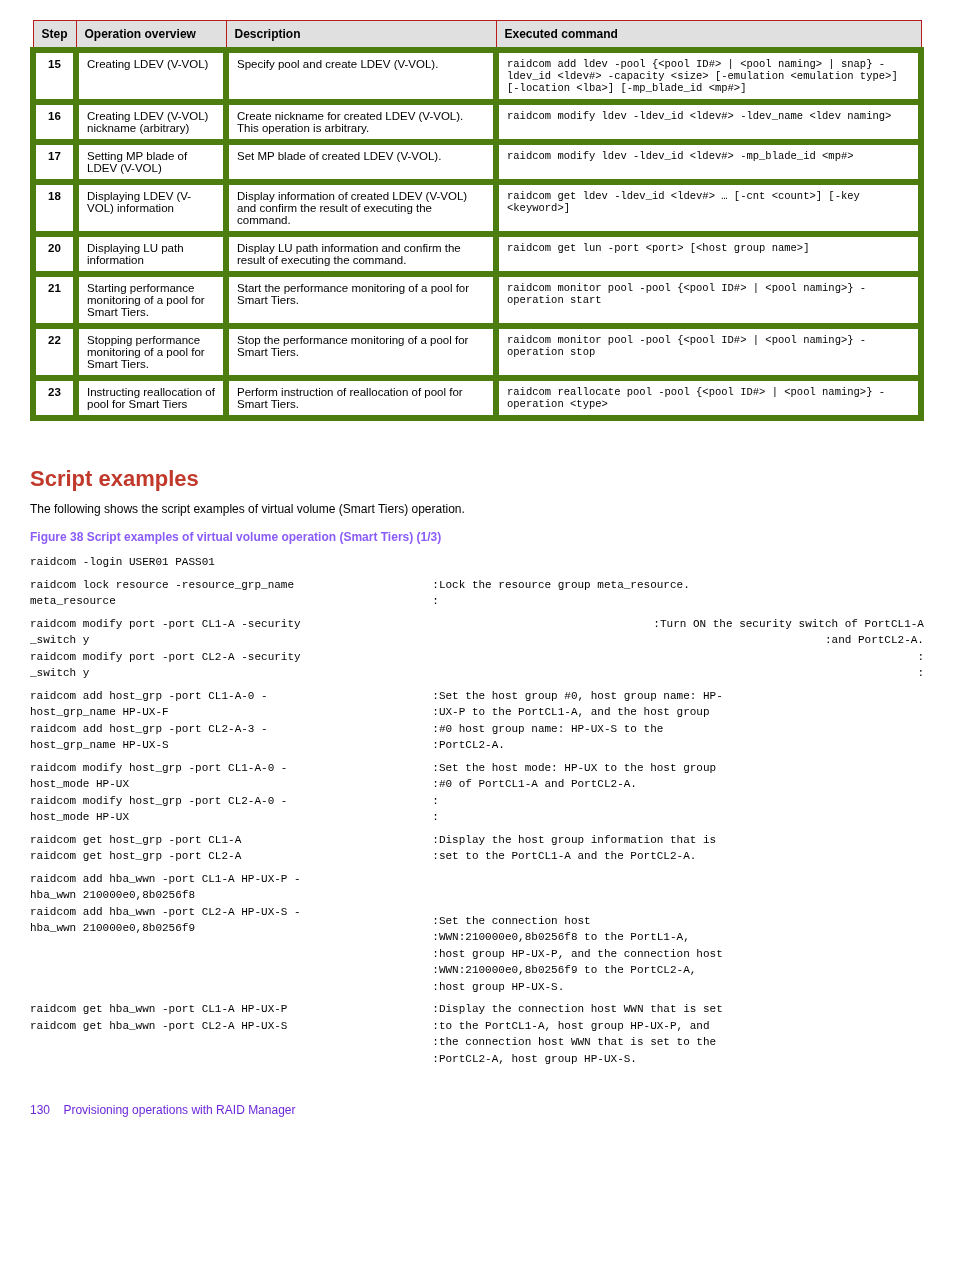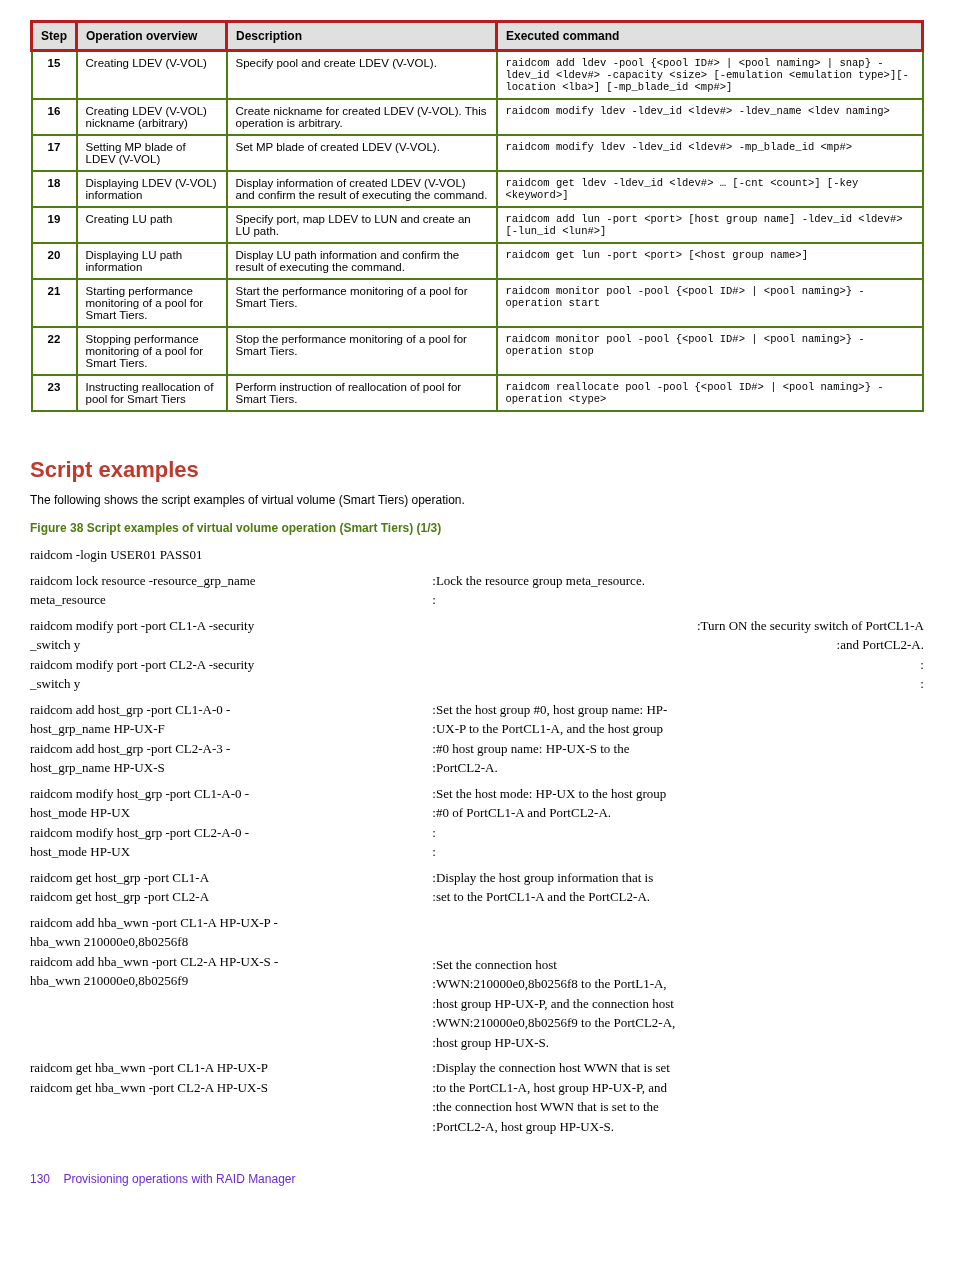--- a/index.html
+++ b/index.html
@@ -12,28 +12,28 @@
       width: 954px;
     }
     table {
       width: 100%;
       border-collapse: collapse;
       margin-bottom: 30px;
       font-size: 11.5px;
     }
     th {
       background: #e0e0e0;
-      border: 3px solid #b91c1c;
+      border: 1px solid #b91c1c;
       padding: 6px 8px;
       text-align: left;
       font-weight: bold;
       font-size: 12px;
     }
     td {
-      border: 2px solid #4d7c0f;
+      border: 6px solid #4d7c0f;
       padding: 5px 8px;
       vertical-align: top;
     }
     td.step-num {
       font-weight: bold;
       text-align: center;
       width: 40px;
     }
     td.op-overview {
       width: 150px;
@@ -50,29 +50,29 @@
       color: #c0392b;
       font-weight: bold;
       margin-bottom: 10px;
       margin-top: 10px;
     }
     .section-intro {
       font-size: 12px;
       margin-bottom: 14px;
     }
     .figure-title {
-      color: #4d7c0f;
+      color: #8b5cf6;
       font-size: 12px;
       font-weight: bold;
       margin-bottom: 10px;
     }
     .code-section {
       display: flex;
-      font-family: Liberation Serif, serif;
-      font-size: 13px;
+      font-family: Liberation Mono, monospace;
+      font-size: 11px;
       line-height: 1.5;
       margin-bottom: 2px;
     }
     .code-section-left {
       width: 45%;
       padding-right: 10px;
     }
     .code-section-right {
       width: 55%;
     }
@@ -116,26 +116,20 @@
         <td class="description">Set MP blade of created LDEV (V-VOL).</td>
         <td class="executed-cmd">raidcom modify ldev -ldev_id &lt;ldev#&gt; -mp_blade_id &lt;mp#&gt;</td>
       </tr>
       <tr>
         <td class="step-num">18</td>
         <td class="op-overview">Displaying LDEV (V-VOL) information</td>
         <td class="description">Display information of created LDEV (V-VOL) and confirm the result of executing the command.</td>
         <td class="executed-cmd">raidcom get ldev -ldev_id &lt;ldev#&gt; … [-cnt &lt;count&gt;] [-key &lt;keyword&gt;]</td>
       </tr>
       <tr>
-        <td class="step-num">19</td>
-        <td class="op-overview">Creating LU path</td>
-        <td class="description">Specify port, map LDEV to LUN and create an LU path.</td>
-        <td class="executed-cmd">raidcom add lun -port &lt;port&gt; [host group name] -ldev_id &lt;ldev#&gt; [-lun_id &lt;lun#&gt;]</td>
-      </tr>
-      <tr>
         <td class="step-num">20</td>
         <td class="op-overview">Displaying LU path information</td>
         <td class="description">Display LU path information and confirm the result of executing the command.</td>
         <td class="executed-cmd">raidcom get lun -port &lt;port&gt; [&lt;host group name&gt;]</td>
       </tr>
       <tr>
         <td class="step-num">21</td>
         <td class="op-overview">Starting performance monitoring of a pool for Smart Tiers.</td>
         <td class="description">Start the performance monitoring of a pool for Smart Tiers.</td>
         <td class="executed-cmd">raidcom monitor pool -pool {&lt;pool ID#&gt; | &lt;pool naming&gt;} -operation start</td>

